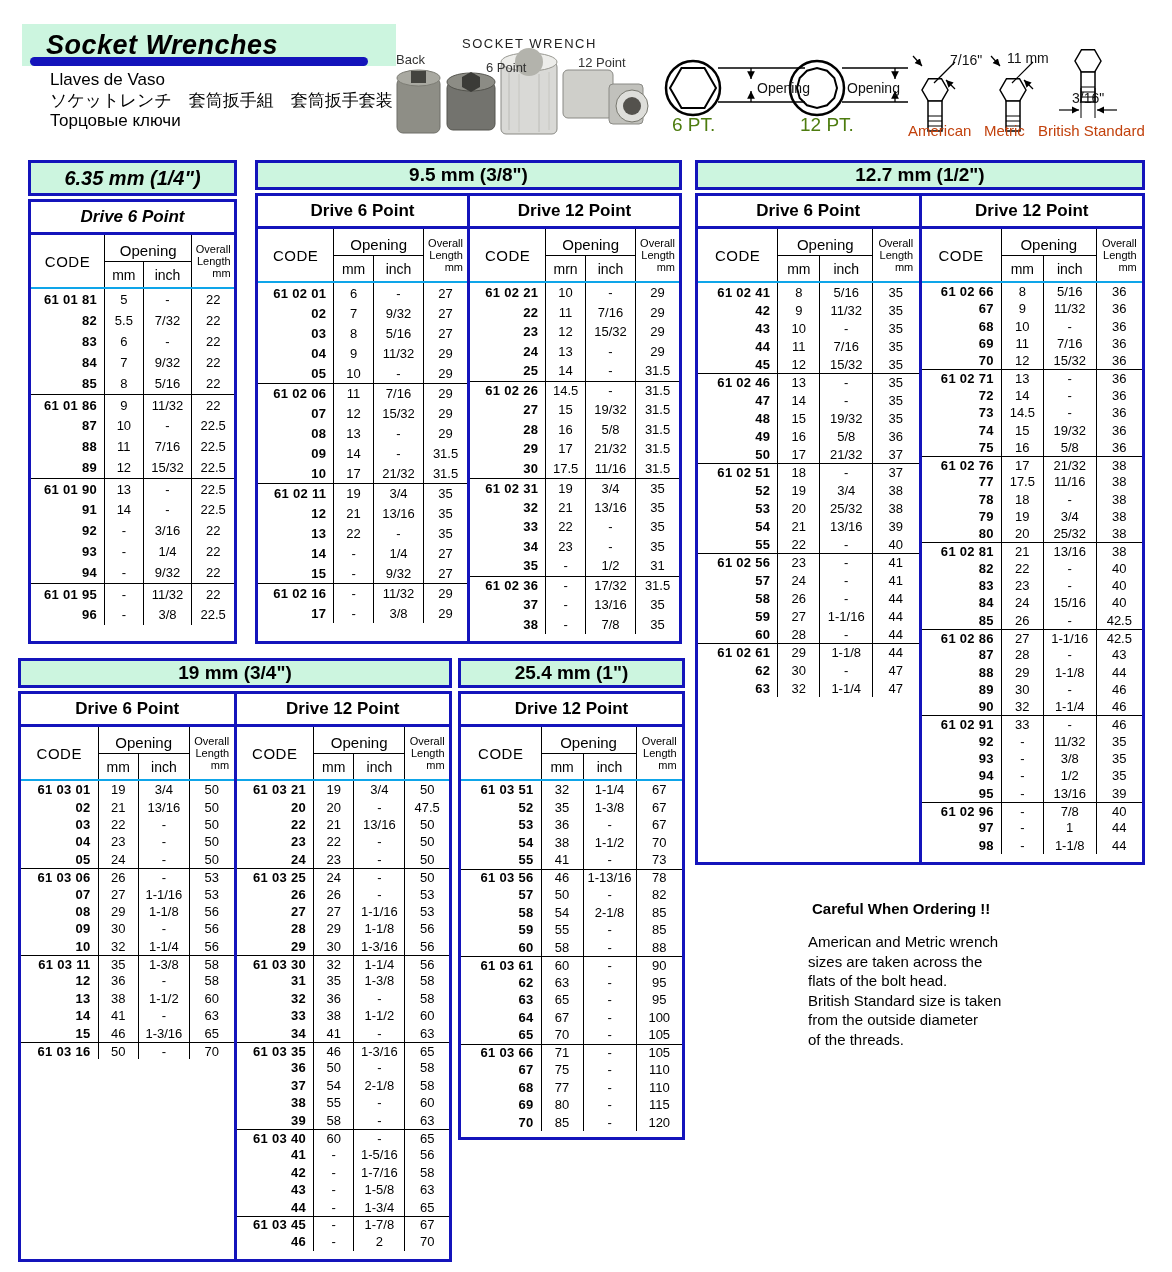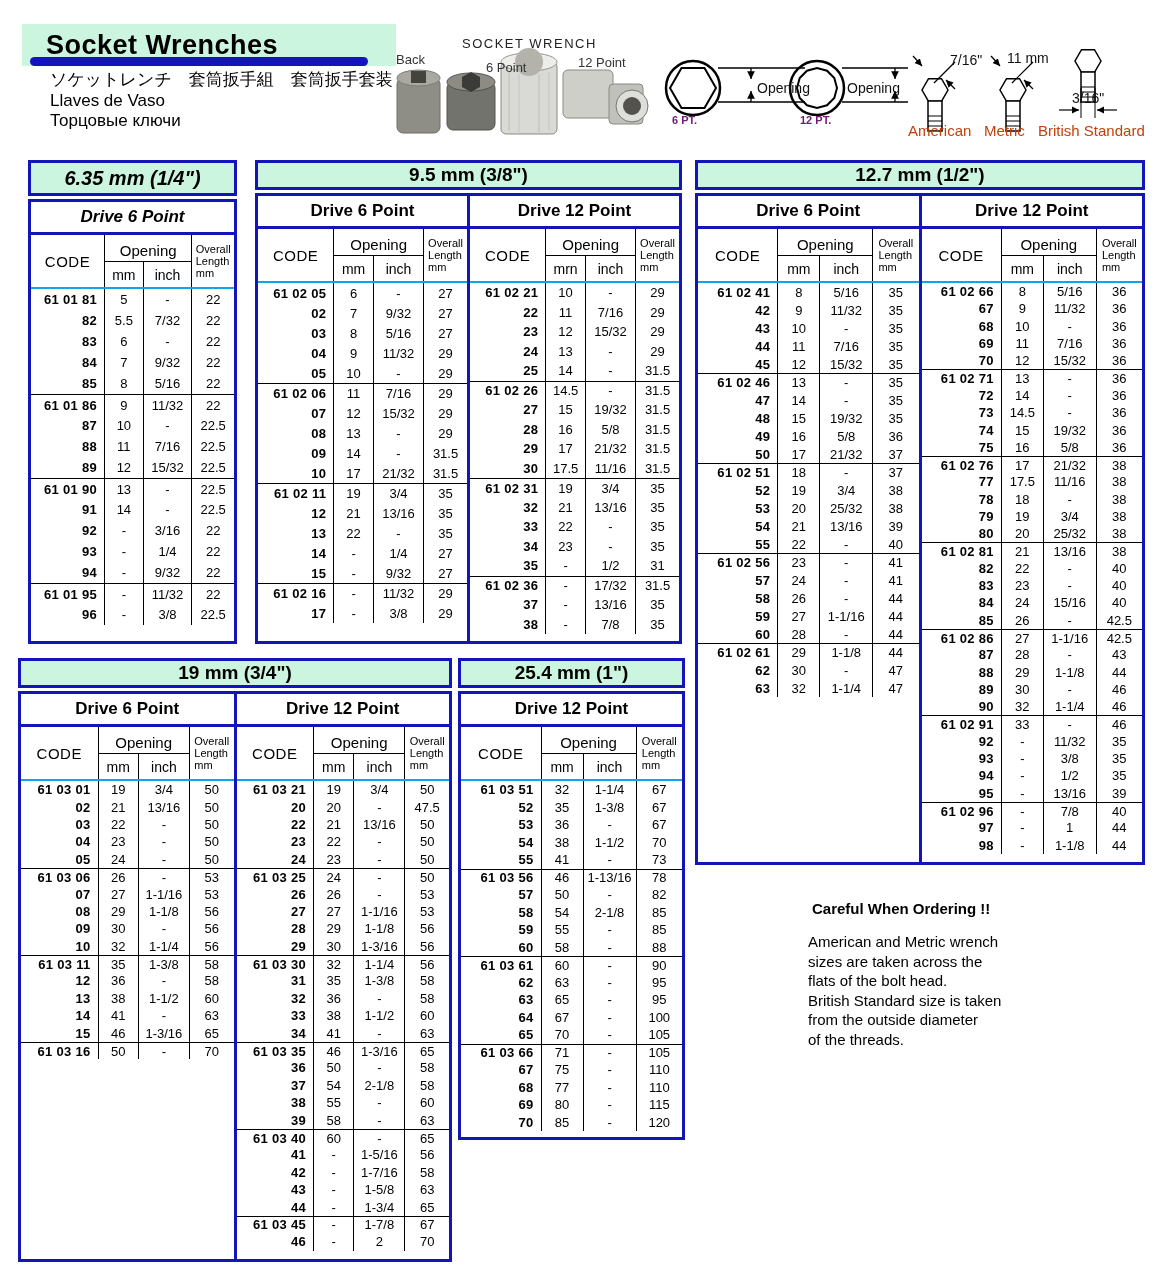--- a/index.html
+++ b/index.html
@@ -4,27 +4,27 @@
 <style>
   *{box-sizing:border-box;margin:0;padding:0}
   html,body{width:1172px;height:1272px}
   body{position:relative;background:#fff;color:#000;font-family:"Liberation Sans",sans-serif;
        --blue:#1414bb;--green:#ccf5df}
   .abs{position:absolute}
 
   
   .sw-box{position:absolute;left:22px;top:24px;width:374px;height:42px;background:var(--green);
           display:flex;align-items:center;padding-left:24px}
-  .sw-title{font-size:27px;font-weight:bold;letter-spacing:.5px}
+  .sw-title{font-size:27px;font-weight:bold;font-style:italic;letter-spacing:.5px}
   .sw-underline{position:absolute;left:30px;top:57px;width:338px;height:9px;background:var(--blue);border-radius:5px}
   .translations{position:absolute;left:50px;top:70px;font-size:17px;line-height:20.5px}
 
   .cap{position:absolute;font-size:13px;letter-spacing:1.5px;color:#222}
   .ill-label{position:absolute;font-size:13px;color:#333}
-  .pt-label{position:absolute;font-size:11px;font-weight:bold;color:#701a75}
+  .pt-label{position:absolute;font-size:19px;font-weight:normal;color:#4d7c0f}
   .opening-label{position:absolute;font-size:14px;color:#111}
   .dim-label{position:absolute;font-size:14px;color:#111}
   .std-label{position:absolute;font-size:15px;color:#c2410c}
 
   
   .title-box{position:absolute;border:3px solid var(--blue);background:var(--green);
              display:flex;align-items:center;justify-content:center;font-weight:bold;font-size:19px}
   .title-box.italic{font-style:italic;font-size:20px}
   .content-box{position:absolute;border:3px solid var(--blue);background:#fff;display:flex;align-items:stretch}
   .half{flex:1;display:flex;flex-direction:column;min-width:0}
@@ -35,43 +35,43 @@
 
   .thead{display:grid;grid-template-columns:36% 19% 24% 21%;grid-template-rows:27px 25px;
          border-bottom:2px solid #0ea5e9;flex:0 0 54px}
   .th{display:flex;align-items:center;justify-content:center}
   .thc{grid-area:1/1/3/2;font-size:15px;letter-spacing:.5px}
   .tho{grid-area:1/2/2/4;align-items:flex-end;border-left:1px solid #000;border-bottom:1px solid #000;
        font-size:15px;padding-bottom:2px}
   .thm{grid-area:2/2/3/3;border-left:1px solid #000;font-size:14px}
   .thi{grid-area:2/3/3/4;border-left:1px solid #000;font-size:14px}
   .thl{grid-area:1/4/3/5;border-left:1px solid #000;font-size:11px;line-height:12px;
-       text-align:left;white-space:pre-line}
+       text-align:right;white-space:pre-line}
 
   .tbody{flex:1 1 auto;overflow:hidden}
   .trow{display:grid;grid-template-columns:36% 19% 24% 21%;height:var(--rh,20px);font-size:13px}
   .trow.gstart{border-top:1px solid #000}
   .td{display:flex;align-items:center;justify-content:center;overflow:hidden}
   .td.code{justify-content:flex-end;padding-right:7px;font-weight:bold;font-size:13px;letter-spacing:.3px}
   .td.mm,.td.inch,.td.len{border-left:1px solid #000}
 
   
   .note-title{position:absolute;left:812px;top:900px;font-size:15px;font-weight:bold}
   .note-body{position:absolute;left:808px;top:932px;width:240px;font-size:15px;line-height:19.5px;white-space:pre-line}
 </style>
 </head>
 <body>
 
 <div class="sw-box">
   <span class="sw-title">Socket Wrenches</span>
 </div>
 <div class="sw-underline"></div>
 <div class="translations">
+  <div>Llaves de Vaso</div>
   <div>ソケットレンチ　套筒扳手組　套筒扳手套装</div>
-  <div>Llaves de Vaso</div>
   <div>Торцовые ключи</div>
 </div>
 
 <div class="cap" style="left:462px;top:36px">SOCKET WRENCH</div>
 
 <svg class="abs" style="left:385px;top:40px" width="780" height="110" viewBox="0 0 780 110">
   <defs>
     <marker id="arr" markerWidth="8" markerHeight="8" refX="6" refY="3" orient="auto">
       <path d="M0,0 L6,3 L0,6 z" fill="#000"></path>
     </marker>
@@ -285,21 +285,21 @@
       <div class="th thc">CODE</div>
       <div class="th tho">Opening</div>
       <div class="th thm">mm</div>
       <div class="th thi">inch</div>
       <div class="th thl">Overall
 Length
 mm</div>
     </div>
     <div class="tbody" style="--rh:20px">
         <div class="trow">
-          <div class="td code">61 02 05</div>
+          <div class="td code">61 02 01</div>
           <div class="td mm">6</div>
           <div class="td inch">-</div>
           <div class="td len">27</div>
         </div>
         <div class="trow">
           <div class="td code">02</div>
           <div class="td mm">7</div>
           <div class="td inch">9/32</div>
           <div class="td len">27</div>
         </div>

